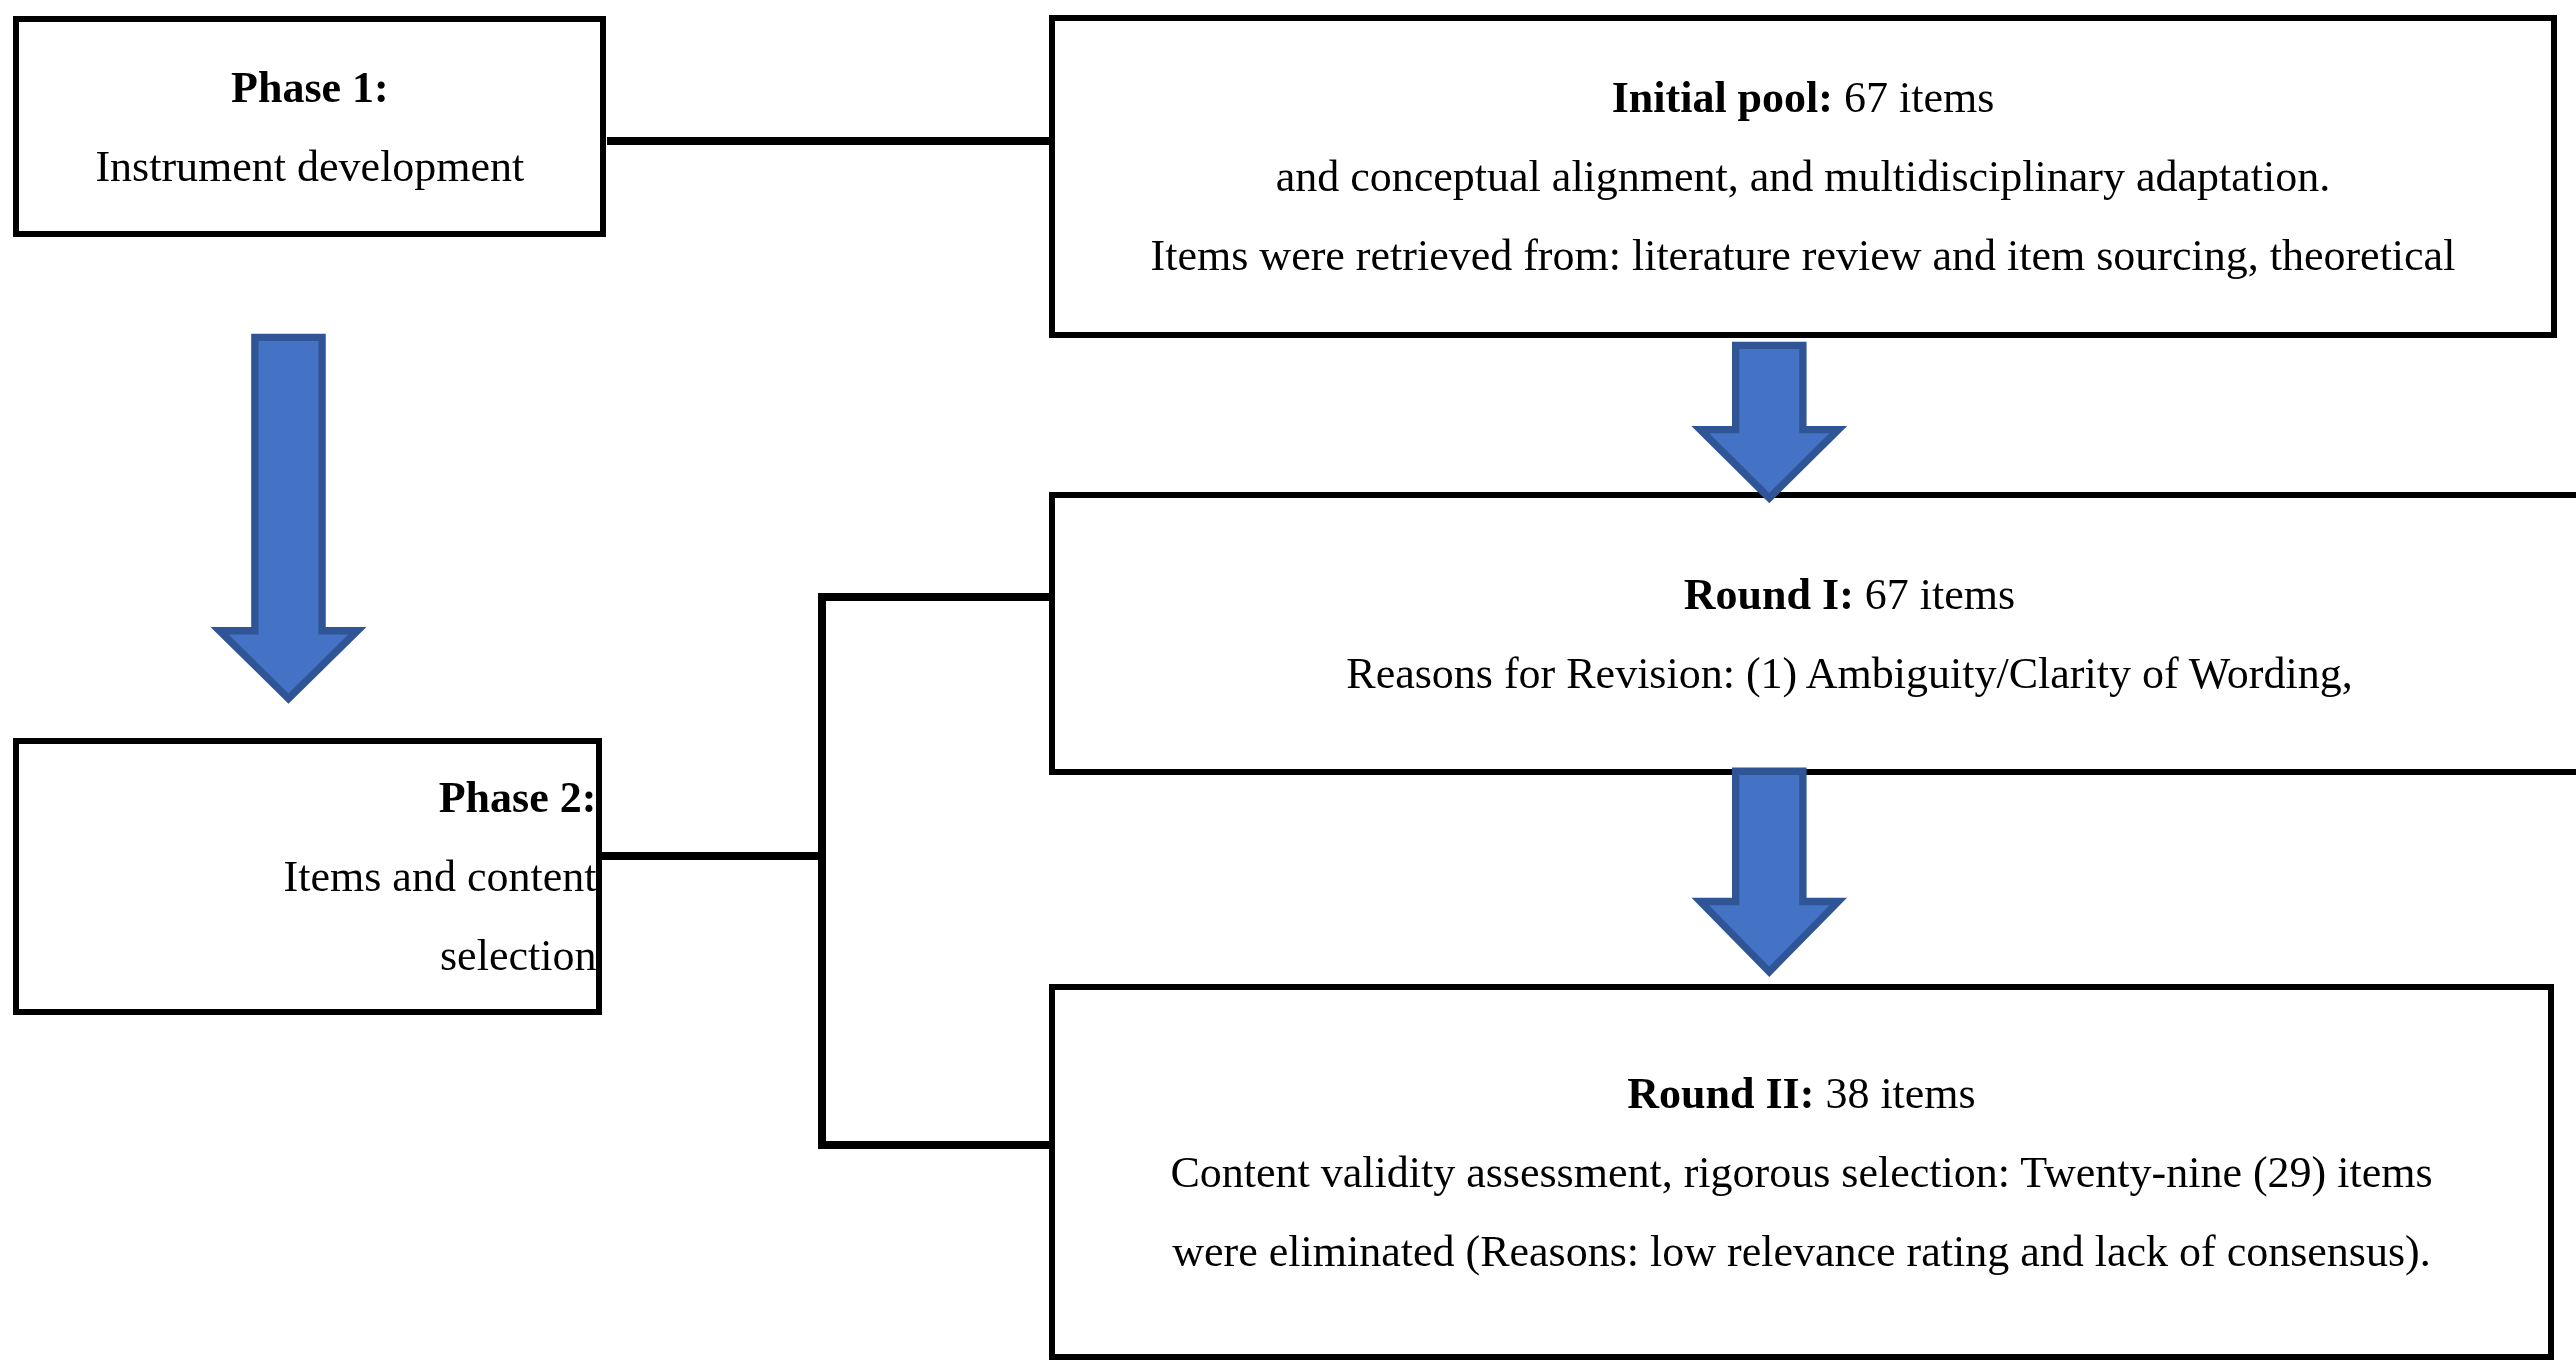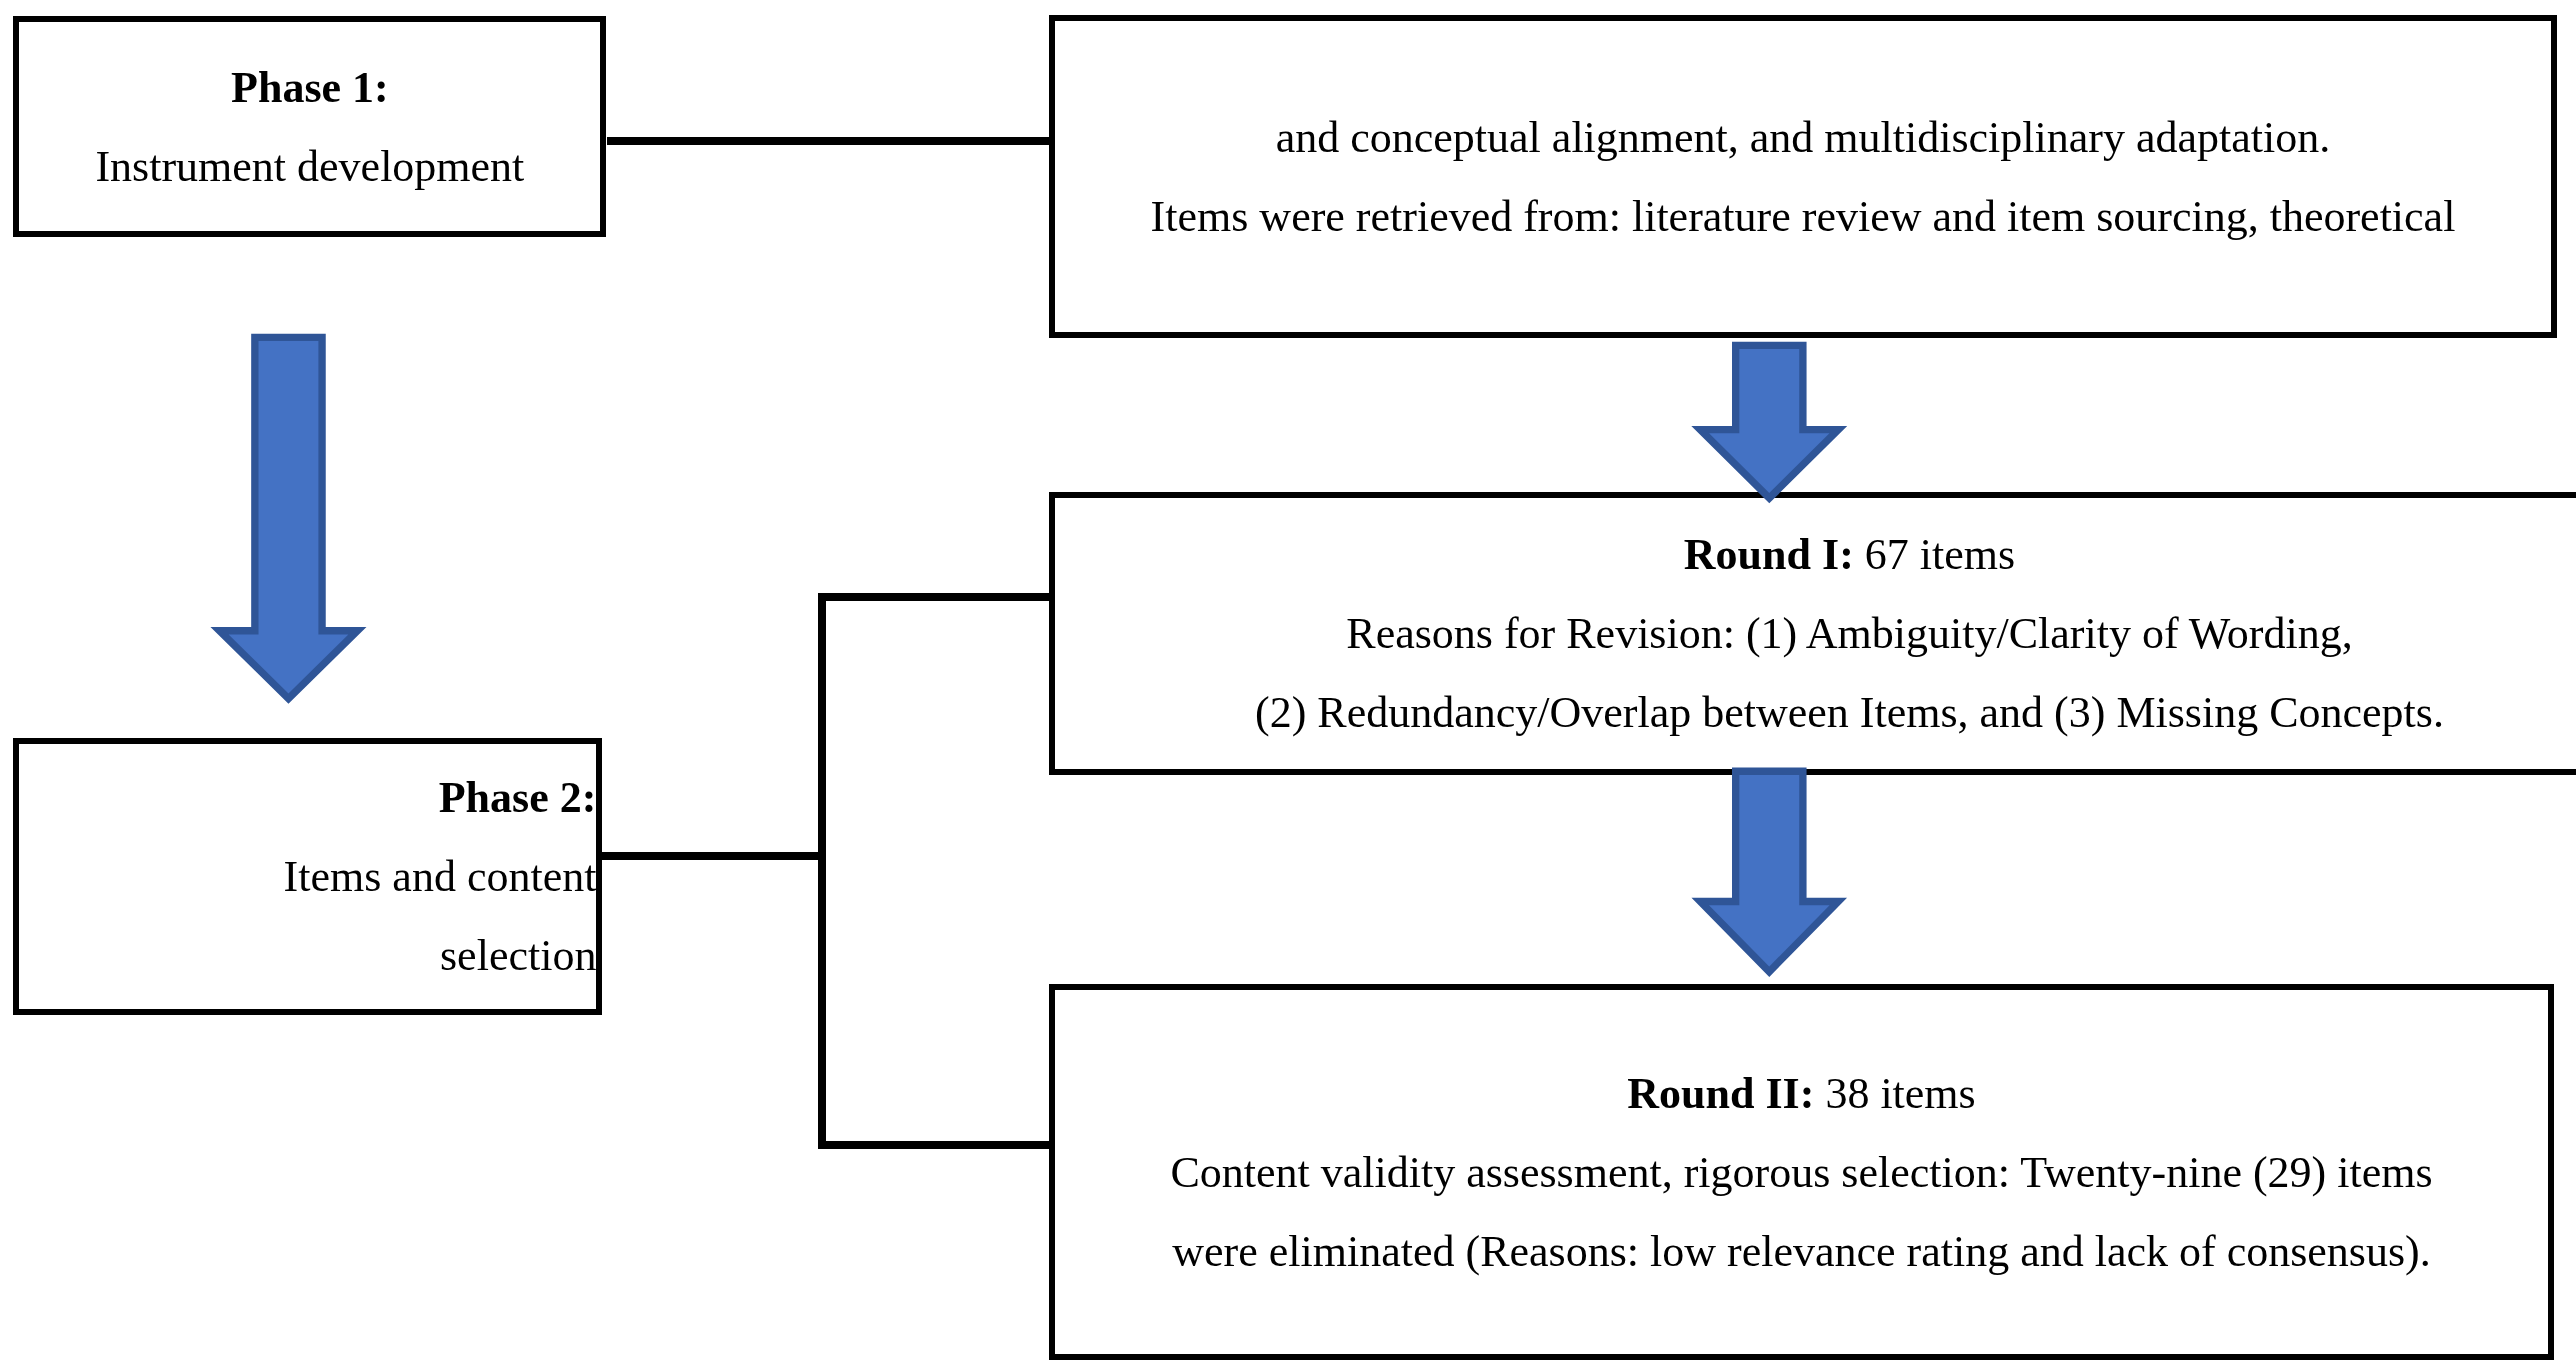--- a/index.html
+++ b/index.html
@@ -77,28 +77,28 @@
     <div class="tline">Instrument development</div>
   </div>
 
   <div class="box phase2">
     <div class="tline bold">Phase 2:</div>
     <div class="tline">Items and content</div>
     <div class="tline">selection</div>
   </div>
 
   <div class="box initial">
+    <div class="tline"><span class="bold">Initial pool:</span><span> 67 items</span></div>
     <div class="tline">and conceptual alignment, and multidisciplinary adaptation.</div>
     <div class="tline">Items were retrieved from: literature review and item sourcing, theoretical</div>
   </div>
 
   <div class="box round1">
     <div class="tline"><span class="bold">Round I:</span><span> 67 items</span></div>
     <div class="tline">Reasons for Revision: (1) Ambiguity/Clarity of Wording,</div>
-    <div class="tline">(2) Redundancy/Overlap between Items, and (3) Missing Concepts.</div>
   </div>
 
   <div class="box round2">
     <div class="tline"><span class="bold">Round II:</span><span> 38 items</span></div>
     <div class="tline">Content validity assessment, rigorous selection: Twenty-nine (29) items</div>
     <div class="tline">were eliminated (Reasons: low relevance rating and lack of consensus).</div>
   </div>
 
   <svg class="overlay" viewBox="0 0 4215 2240" xmlns="http://www.w3.org/2000/svg">
     <polygon stroke-width="12" stroke-linejoin="miter" points="417,552 527,552 527,1032 585,1032 472,1143 359,1032 417,1032" fill="#4472C4" stroke="#2F5597"></polygon>

